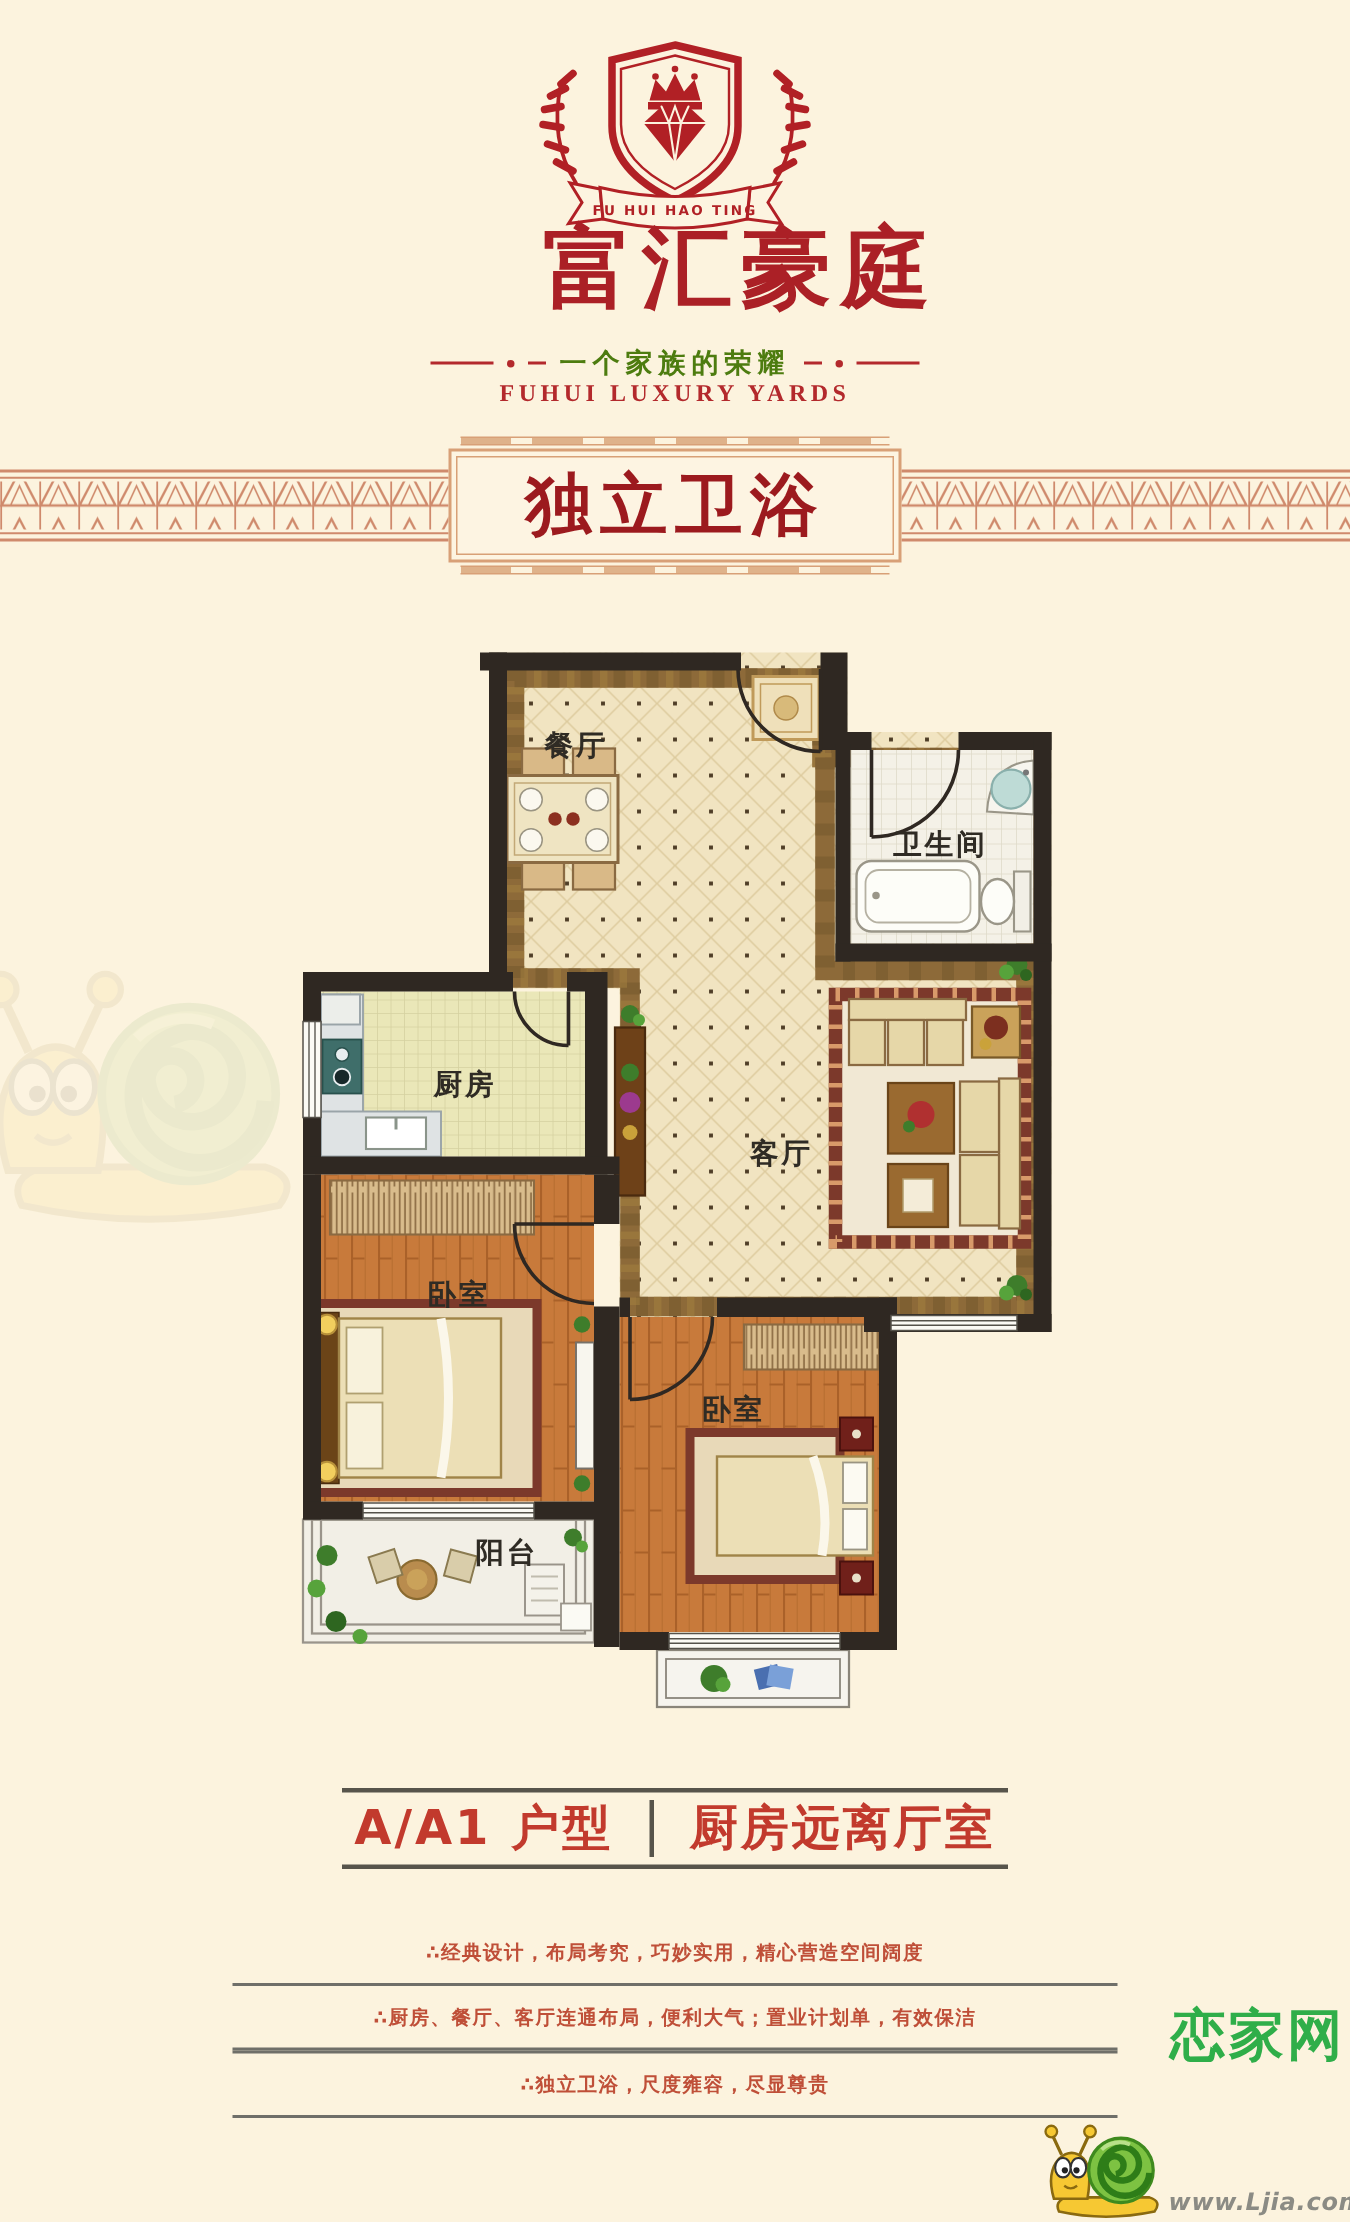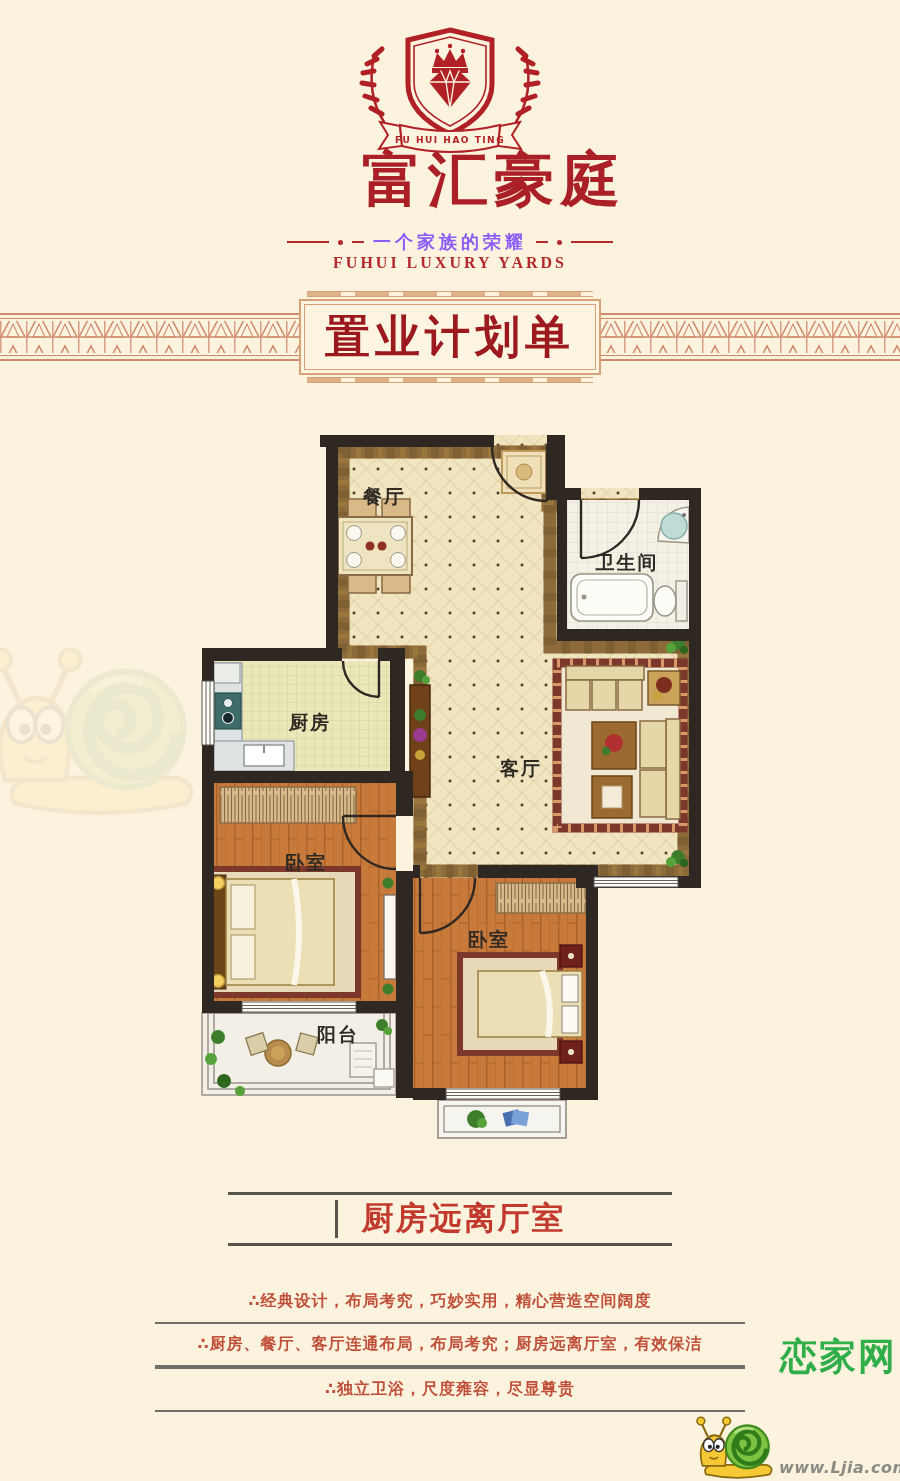--- a/index.html
+++ b/index.html
@@ -11,21 +11,21 @@
   .abs{position:absolute;}
   
   #crest{left:340px;top:22px;width:220px;height:132px;}
   #brand-title{
     left:0;top:146px;width:900px;text-align:center;
     font-family:"DejaVu Serif","Liberation Serif",serif;
     font-size:60px;font-weight:bold;color:#ab2026;letter-spacing:6px;line-height:66px;padding-left:44px;
   }
   #tagline-row{
     left:0;top:230px;width:900px;display:flex;align-items:center;justify-content:center;gap:9px;
-    color:#8b5cf6;
+    color:#4d7c0f;
   }
   #tagline-row .dash-long{width:42px;height:2px;background:#b3292c;}
   #tagline-row .dash-short{width:12px;height:2px;background:#b3292c;}
   #tagline-row .dot{width:5px;height:5px;border-radius:50%;background:#b3292c;}
   #tagline-text{font-size:18px;font-weight:bold;letter-spacing:4px;}
   #tagline-en{
     left:0;top:254px;width:900px;text-align:center;
     font-family:Liberation Serif, serif;
     font-size:16px;font-weight:bold;color:#b3292c;letter-spacing:3px;
   }
@@ -62,21 +62,21 @@
     left:228px;top:1192px;width:444px;height:54px;
     border-top:3px solid #57544b;border-bottom:3px solid #57544b;box-sizing:border-box;
     display:flex;align-items:center;justify-content:center;gap:24px;
     color:#c23a2d;font-size:32px;font-weight:bold;letter-spacing:2px;
   }
   #unit-divider{width:3px;height:38px;background:#57544b;}
   
   #features{left:155px;top:1281px;width:590px;display:flex;flex-direction:column;}
   .feature-row{
     height:41px;display:flex;align-items:center;justify-content:center;
-    color:#bf4f38;font-size:16px;font-weight:bold;letter-spacing:1px;white-space:nowrap;text-align:right;
+    color:#bf4f38;font-size:13px;font-weight:bold;letter-spacing:1px;white-space:nowrap;text-align:right;
   }
   .feature-sep{height:2px;background:#6f6f69;}
   
   #watermark-snail{left:-18px;top:628px;width:232px;height:198px;opacity:0.08;}
   #site-mark-snail{left:694px;top:1410px;width:86px;height:72px;}
   #site-name{
     left:780px;top:1337px;width:120px;
     color:#2fae49;font-size:37px;font-weight:bold;letter-spacing:2px;line-height:40px;
   }
   #site-url{
@@ -151,21 +151,21 @@
     <line x1="0" y1="5" x2="900" y2="5" stroke-width="2"></line>
     <line x1="0" y1="9.5" x2="900" y2="9.5" stroke-width="1.2"></line>
     <line x1="0" y1="46.5" x2="900" y2="46.5" stroke-width="1.2"></line>
     <line x1="0" y1="51" x2="900" y2="51" stroke-width="2"></line>
   </g>
   <rect x="0" y="12" width="900" height="32" fill="url(#zig)"></rect>
 </svg>
 
 <div id="banner-box" class="abs">
   <div id="banner-inner">
-    <span id="banner-title">置业计划单</span>
+    <span id="banner-title">独立卫浴</span>
   </div>
 </div>
 
 <svg id="watermark-snail" class="abs" viewBox="0 0 100 82">
   <use href="#snail-art"></use>
 </svg>
 
 <div id="floorplan" class="abs">
 <svg viewBox="0 0 505 712">
   <defs>
@@ -465,28 +465,29 @@
   <text class="room-label" x="429" y="136" text-anchor="middle">卫生间</text>
   <text class="room-label" x="112" y="296" text-anchor="middle">厨房</text>
   <text class="room-label" x="323" y="342" text-anchor="middle">客厅</text>
   <text class="room-label" x="108" y="436" text-anchor="middle">卧室</text>
   <text class="room-label" x="291" y="513" text-anchor="middle">卧室</text>
   <text class="room-label" x="140" y="608" text-anchor="middle">阳台</text>
 </svg>
 </div>
 
 <div id="unit-info" class="abs">
+  <span>A/A1 户型</span>
   <span id="unit-divider"></span>
   <span>厨房远离厅室</span>
 </div>
 
 <div id="features" class="abs">
   <div class="feature-row">∴经典设计，布局考究，巧妙实用，精心营造空间阔度</div>
   <div class="feature-sep"></div>
-  <div class="feature-row">∴厨房、餐厅、客厅连通布局，布局考究；厨房远离厅室，有效保洁</div>
+  <div class="feature-row">∴厨房、餐厅、客厅连通布局，便利大气；置业计划单，有效保洁</div>
   <div class="feature-sep"></div>
   <div class="feature-sep"></div>
   <div class="feature-row">∴独立卫浴，尺度雍容，尽显尊贵</div>
   <div class="feature-sep"></div>
 </div>
 
 <svg id="site-mark-snail" class="abs" viewBox="0 0 100 82">
   <g id="snail-art">
     <path d="M14,74 Q10,66 20,63 L84,63 Q94,66 88,74 Q50,82 14,74 Z" fill="#f6c833" stroke="#8a6a10" stroke-width="2"></path>
     <path d="M16,30 L9,15 M30,30 L37,15" stroke="#8a6a10" stroke-width="2.5"></path>

